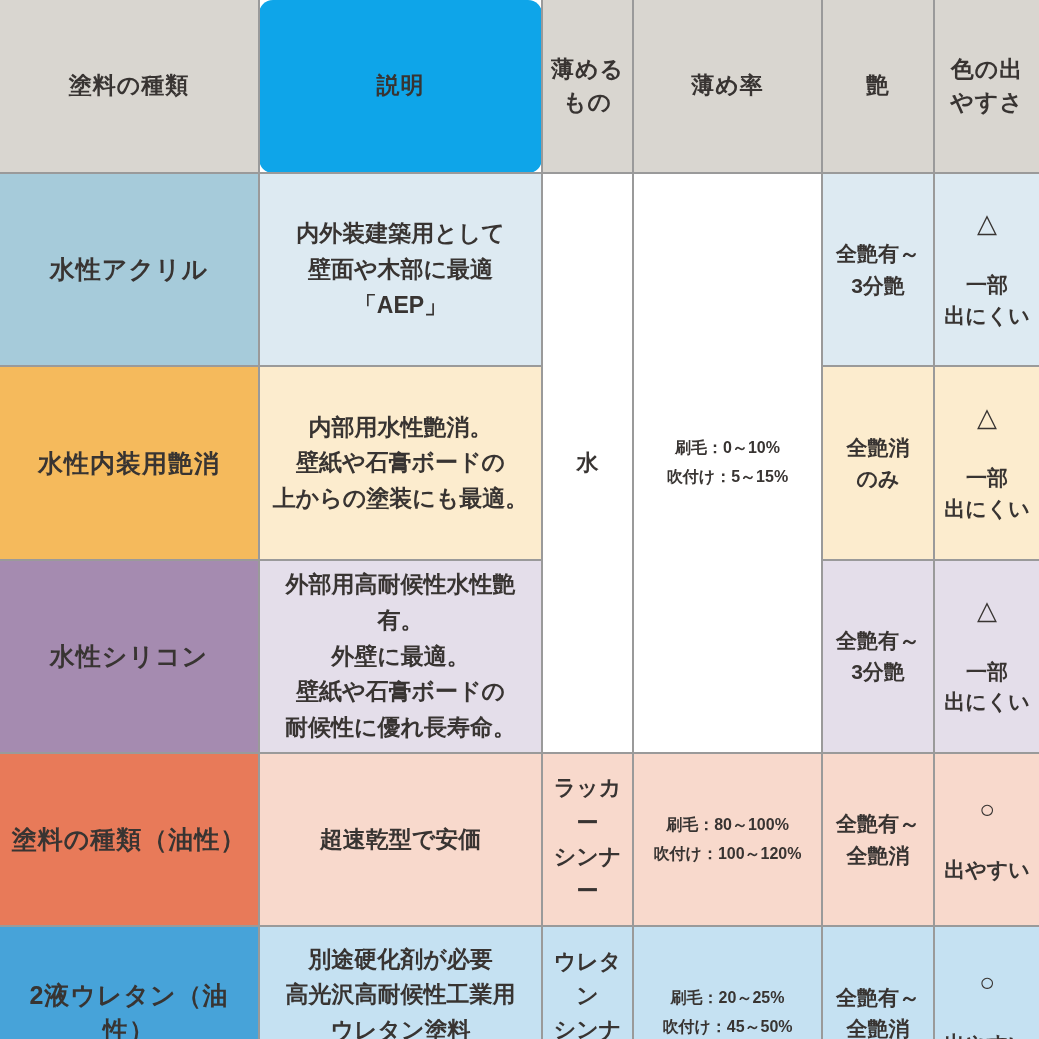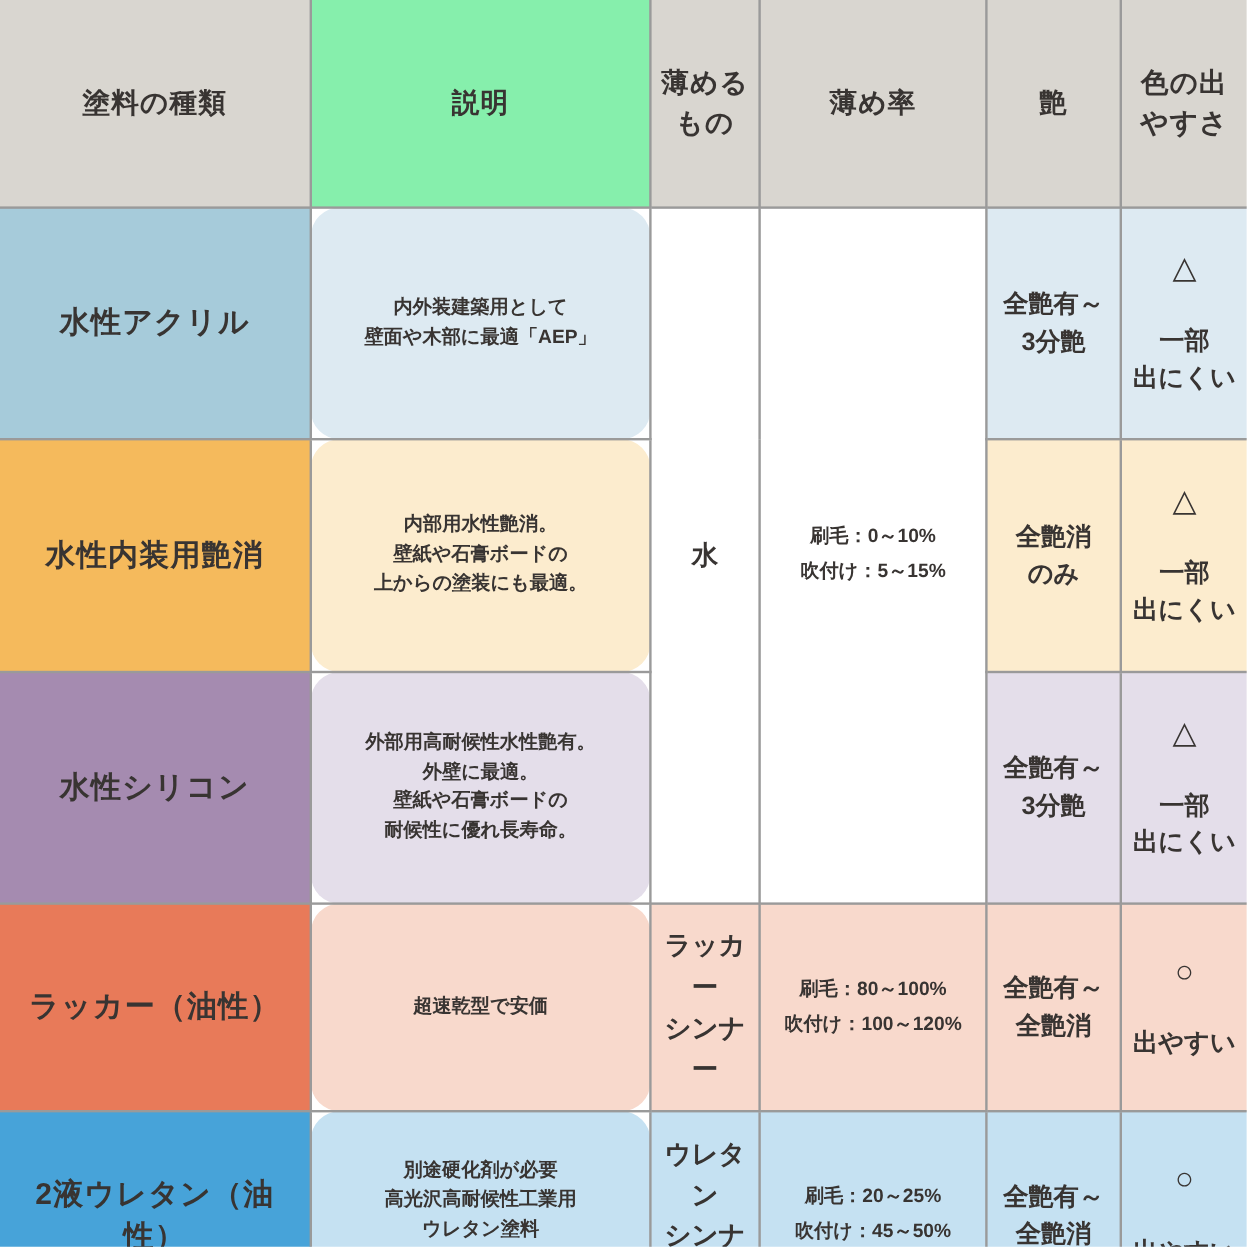--- a/index.html
+++ b/index.html
@@ -28,21 +28,21 @@
     vertical-align: middle;
     white-space: pre-line;
     padding: 4px;
     box-sizing: border-box;
     font-weight: bold;
   }
   tr { height: 173px; }
   tr.header-row { height: 173px; }
   th.hdr       { font-size: 23px; line-height: 1.45; letter-spacing: 1px; }
   td.name      { font-size: 25px; line-height: 1.4; letter-spacing: 1px; }
-  td.desc      { font-size: 16px; line-height: 1.55; border-radius: 24px; }
+  td.desc      { font-size: 23px; line-height: 1.55; }
   td.thin      { font-size: 22px; line-height: 1.55; }
   td.rate      { font-size: 16px; line-height: 1.8; }
   td.gloss     { font-size: 21px; line-height: 1.5; }
   td.ease      { font-size: 21px; line-height: 1.45; }
   td.ease .sym  { font-size: 26px; line-height: 1.2; }
   td.ease .note { font-size: 21px; line-height: 1.45; white-space: pre-line; }
 </style>
 </head>
 <body>
 
@@ -53,21 +53,21 @@
       <col style="width:283px">
       <col style="width:91px">
       <col style="width:189px">
       <col style="width:112px">
       <col style="width:105px">
     </colgroup>
 
     <tbody>
         <tr class="header-row">
       <th class="hdr" style="background-color: rgb(217, 214, 208);">塗料の種類</th>
-      <th class="hdr" style="background-color: #86efac;">説明</th>
+      <th class="hdr" style="background-color: #0ea5e9; border-radius: 14px;">説明</th>
       <th class="hdr" style="background-color: rgb(217, 214, 208);">薄める
 もの</th>
       <th class="hdr" style="background-color: rgb(217, 214, 208);">薄め率</th>
       <th class="hdr" style="background-color: rgb(217, 214, 208);">艶</th>
       <th class="hdr" style="background-color: rgb(217, 214, 208);">色の出
 やすさ</th>
     </tr>
 
     <tr>
       <td class="name" style="background-color: rgb(166, 203, 218);">水性アクリル</td>
@@ -108,21 +108,21 @@
       <td class="gloss" style="background-color: rgb(228, 222, 234);">全艶有～
 3分艶</td>
       <td class="ease" style="background-color: rgb(228, 222, 234);">
         <div class="sym">△</div>
         <div class="note">一部
 出にくい</div>
       </td>
     </tr>
 
     <tr>
-      <td class="name" style="background-color: rgb(232, 122, 89);">ラッカー（油性）</td>
+      <td class="name" style="background-color: rgb(232, 122, 89);">塗料の種類（油性）</td>
       <td class="desc" style="background-color: rgb(248, 217, 204);">超速乾型で安価</td>
       <td class="thin" style="background-color: rgb(248, 217, 204);">ラッカー
 シンナー</td>
       <td class="rate" style="background-color: rgb(248, 217, 204);">刷毛：80～100%
 吹付け：100～120%</td>
       <td class="gloss" style="background-color: rgb(248, 217, 204);">全艶有～
 全艶消</td>
       <td class="ease" style="background-color: rgb(248, 217, 204);">
         <div class="sym">○</div>
         <div class="note">出やすい</div>

